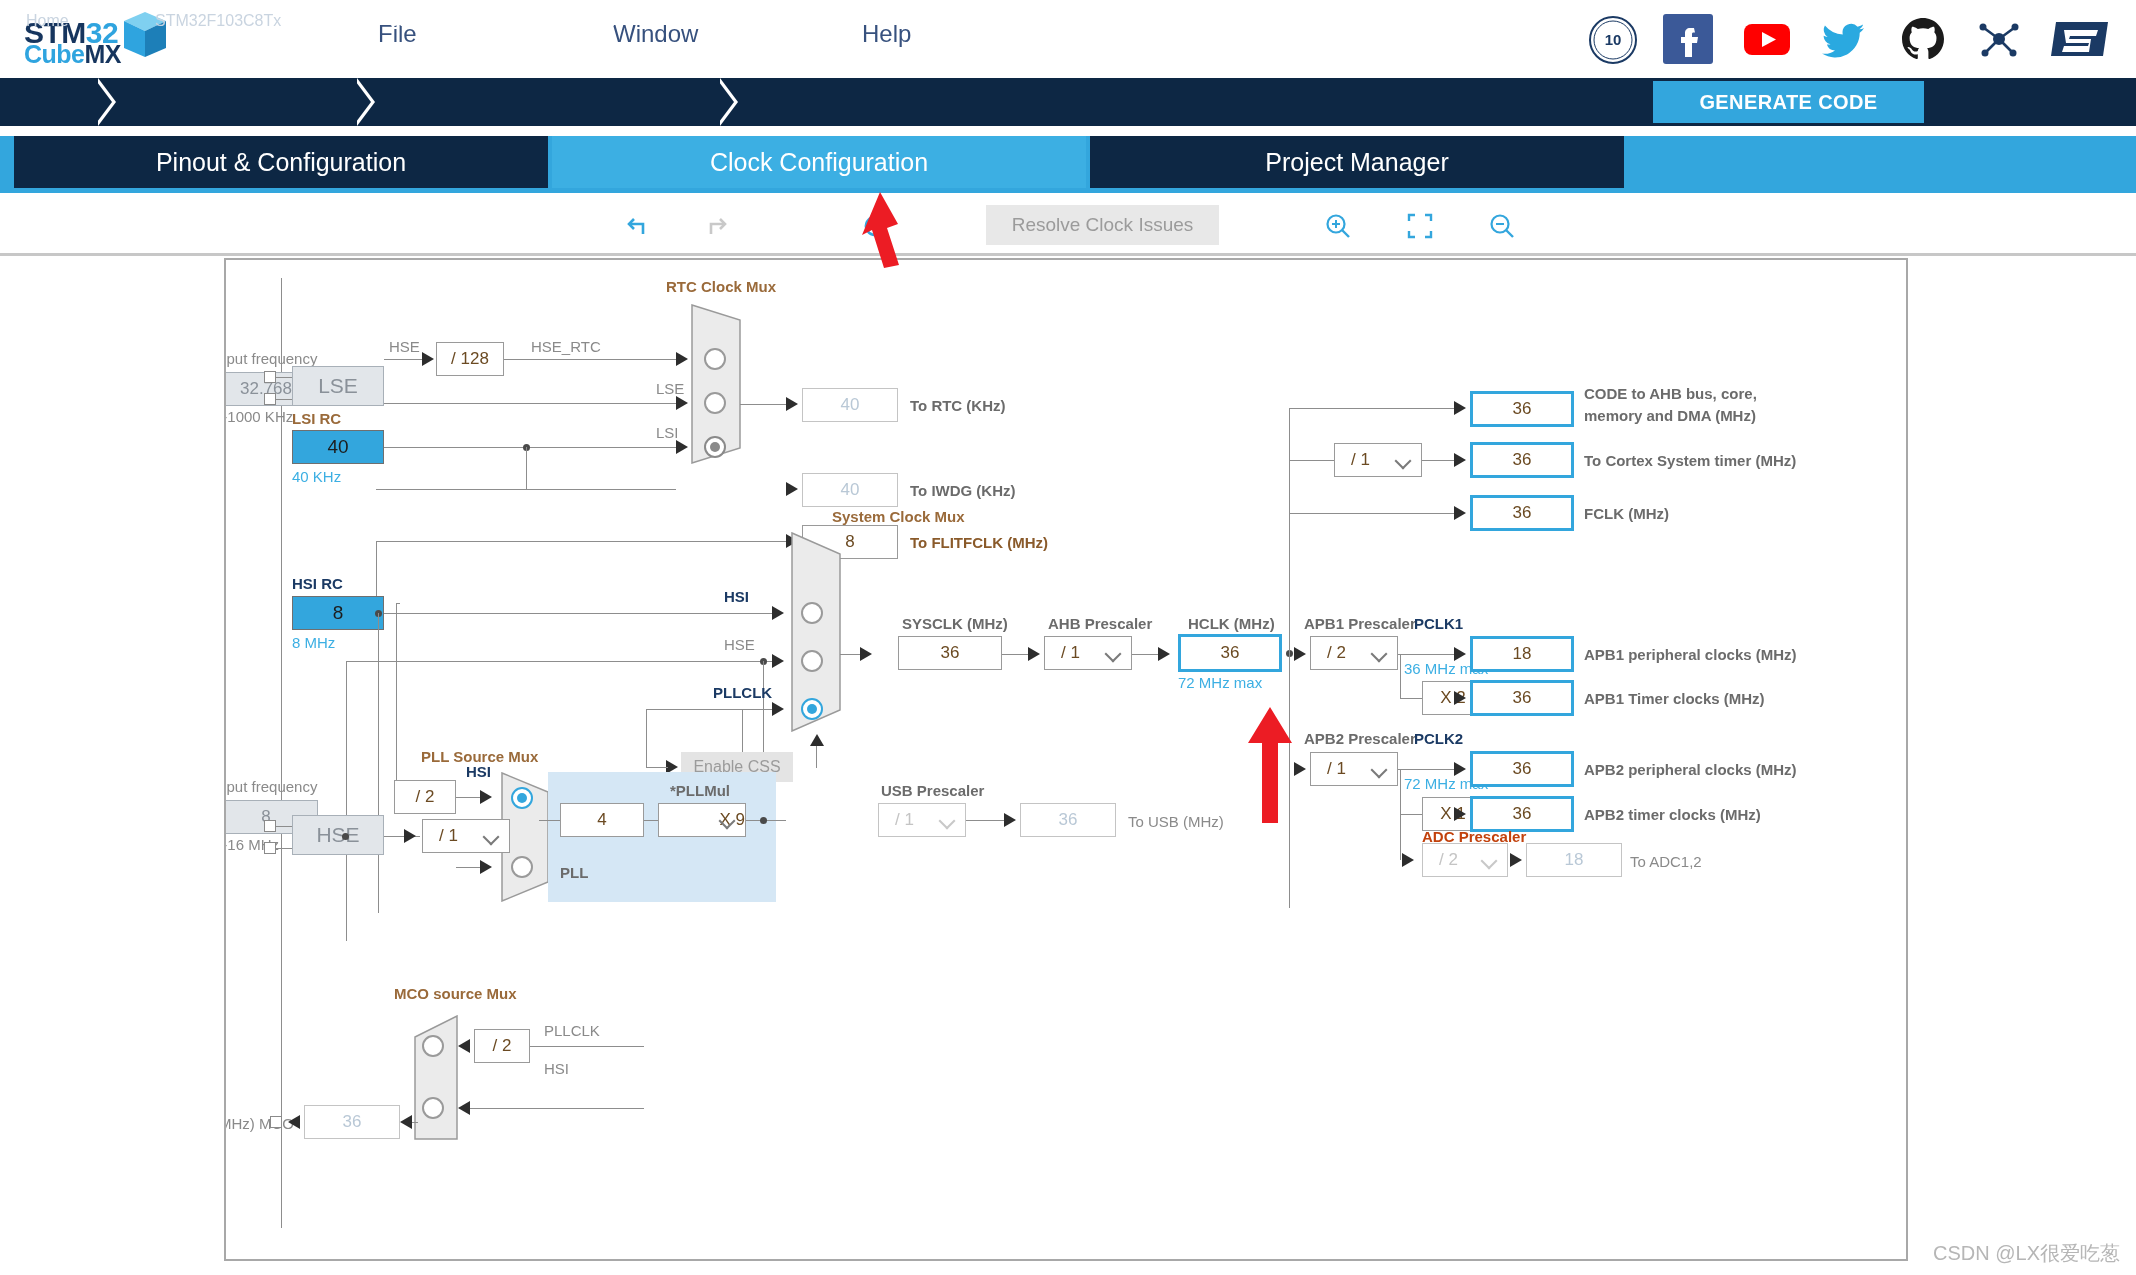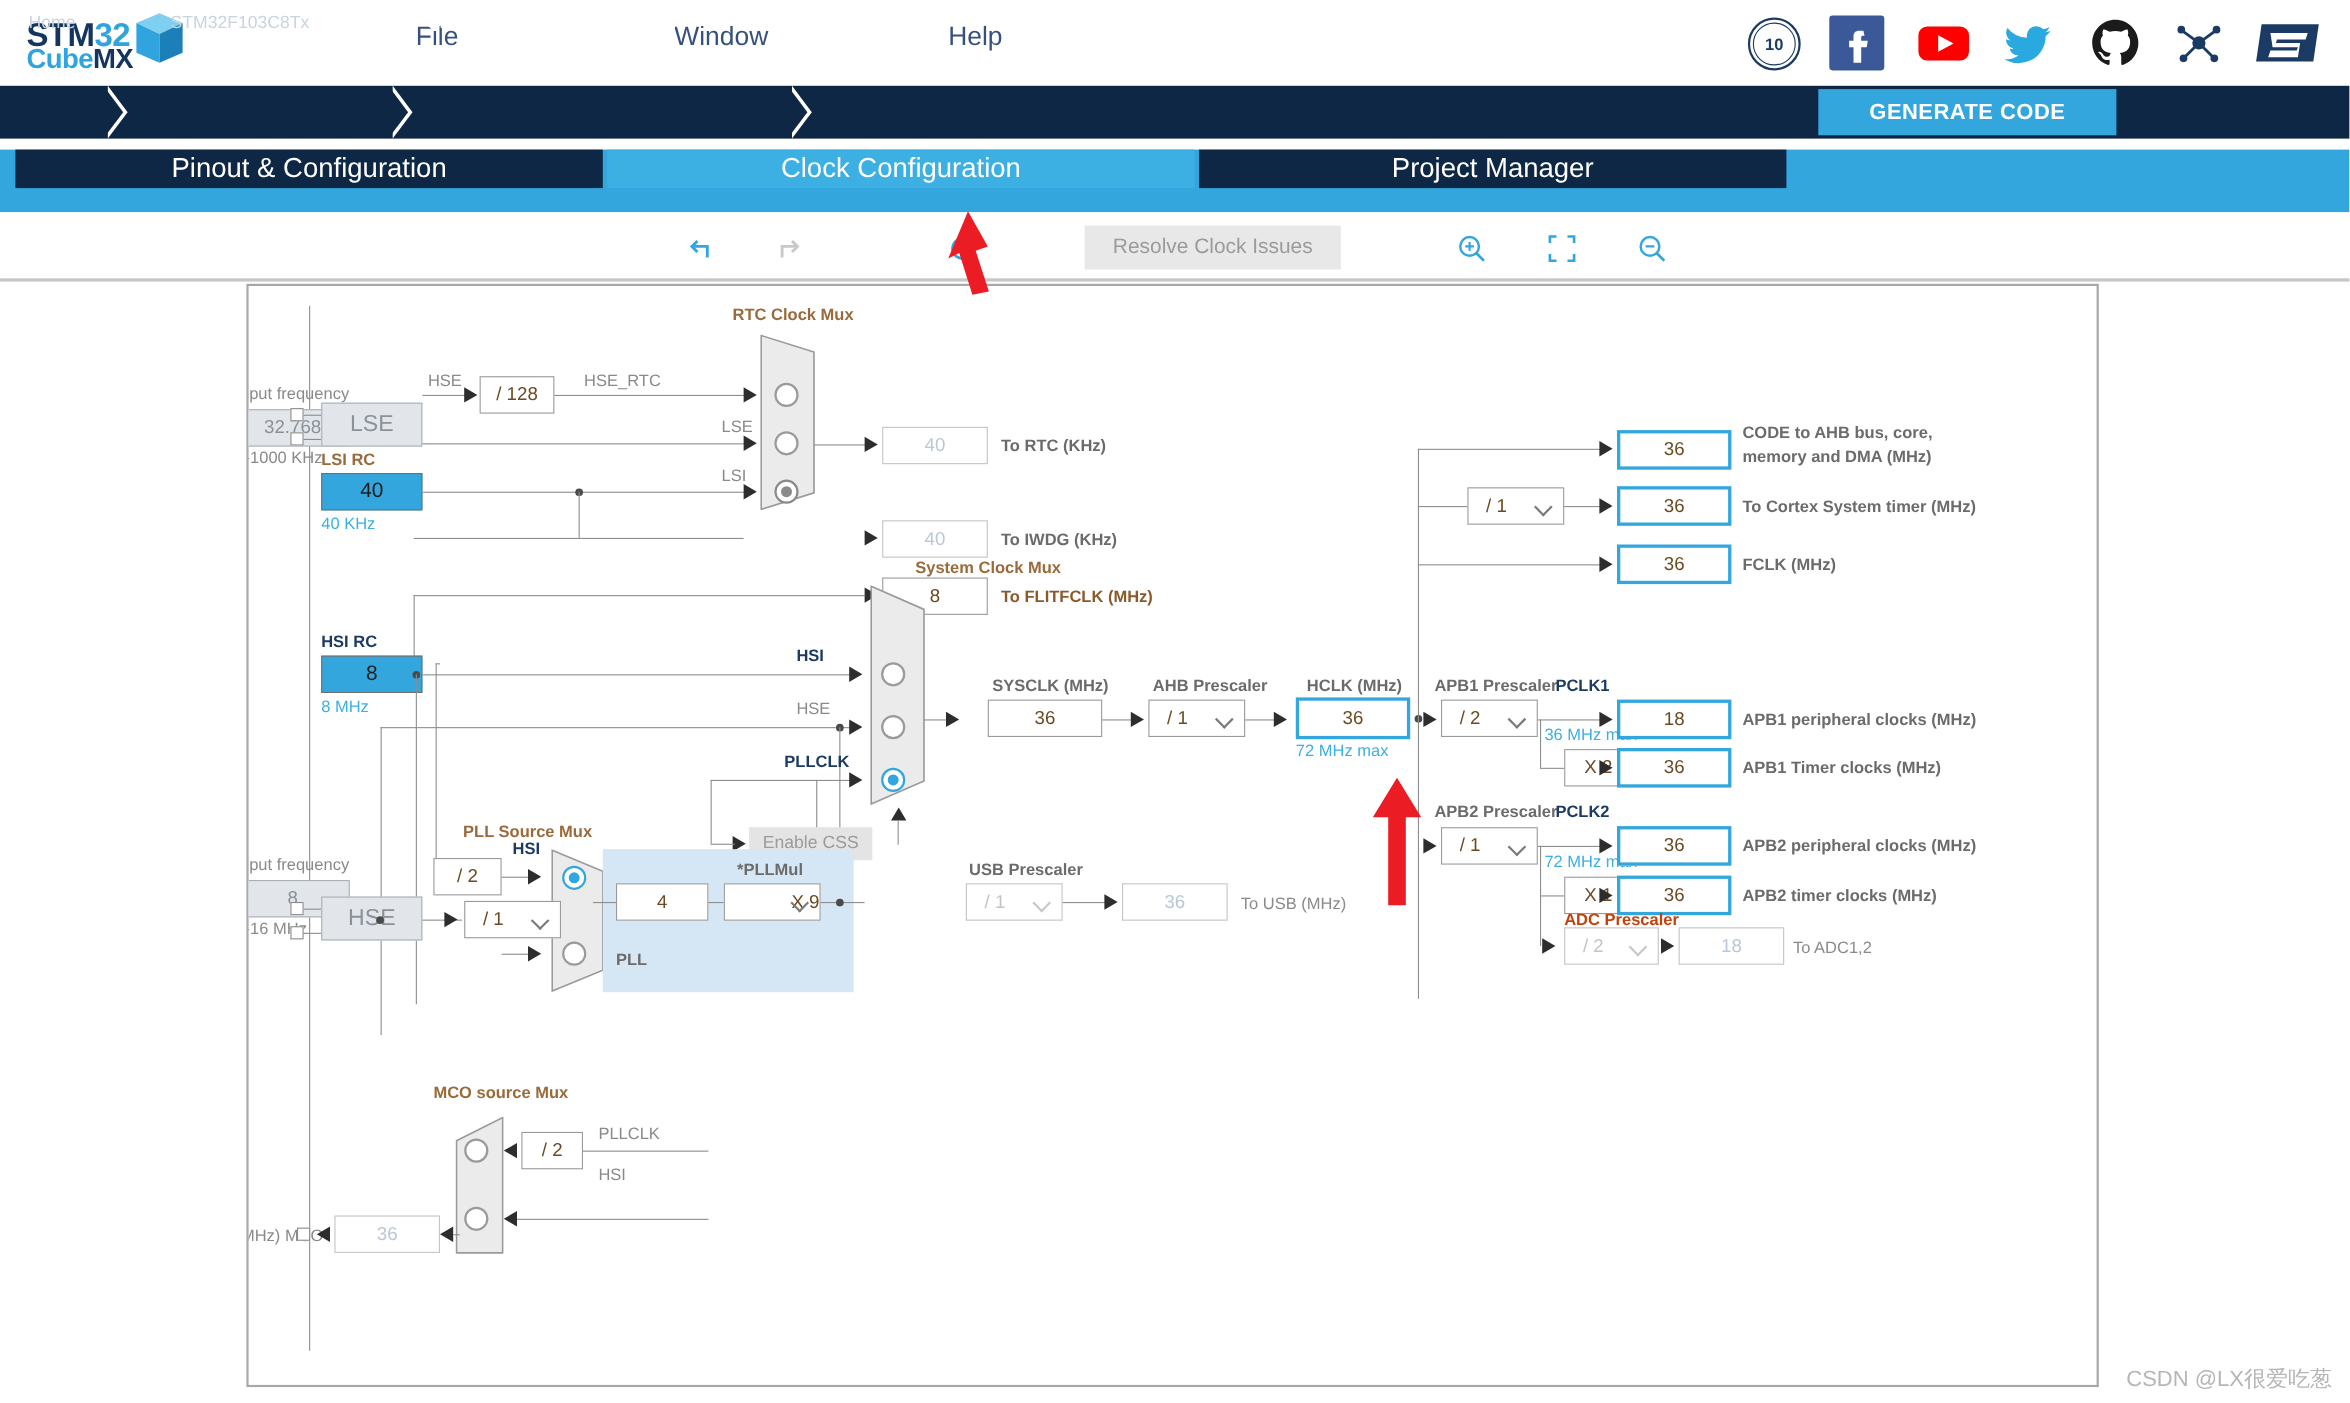--- a/index.html
+++ b/index.html
@@ -65,21 +65,21 @@
   .gen-code {
     position:absolute; left:1653px; top:81px; width:271px; height:42px;
     background:#33a6dd; color:#fff; font-size:20px; font-weight:bold;
     display:flex; align-items:center; justify-content:center; cursor:pointer;
     letter-spacing:0.4px;
   }
 
   
   .tabs { position:absolute; left:0; top:136px; width:2136px; height:57px; background:#33a6dd; }
   .tab {
-    position:absolute; top:0; height:35px; color:#ffffff;
+    position:absolute; top:0; height:52px; color:#ffffff;
     font-size:25px; display:flex; align-items:center; justify-content:center;
     cursor:pointer; background:#0d2744;
   }
   .tab.active { background:#3cafe3; }
   .tab1 { left:14px;   width:534px; }
   .tab2 { left:552px;  width:534px; }
   .tab3 { left:1090px; width:534px; }
   .tab4 { left:1628px; width:494px; }
 
   

